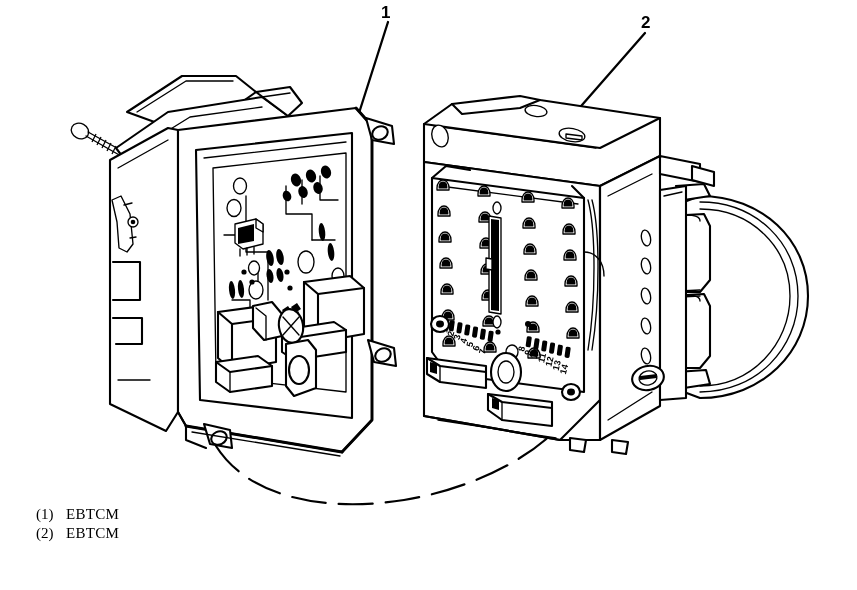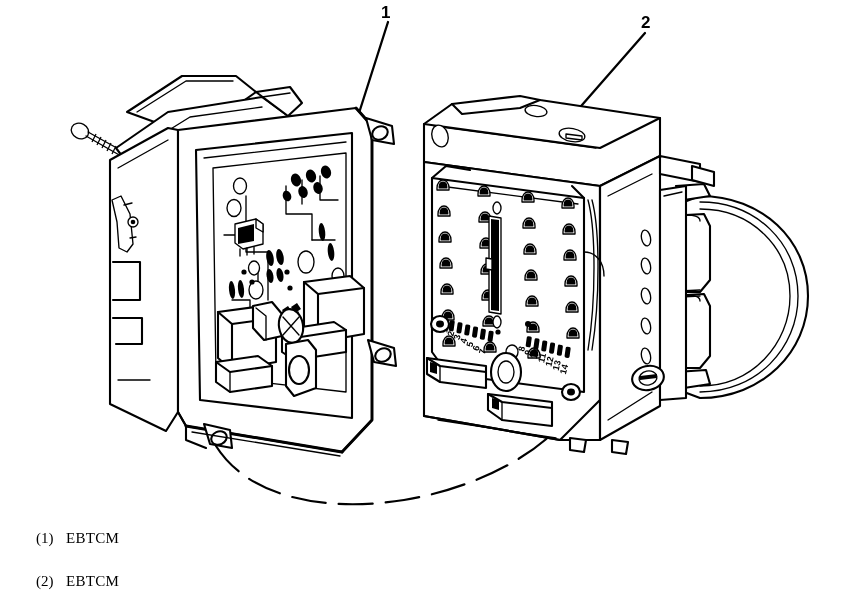--- a/index.html
+++ b/index.html
@@ -66,21 +66,20 @@
     font-size: 15px;
     line-height: 19px;
     margin-left: 9px;
   }
   .legend-key {
     width: 30px;
     flex: 0 0 30px;
   }
   .legend-text {
     letter-spacing: 0.3px;
-    margin-top: 24px;
   }
 </style>
 </head>
 <body>
 
 <div id="figure">
   <svg viewBox="0 0 857 590" xmlns="http://www.w3.org/2000/svg">
     <defs>
       <style>
         .ln   { fill:none; stroke:#000; stroke-width:2.1; stroke-linejoin:round; stroke-linecap:round; }

